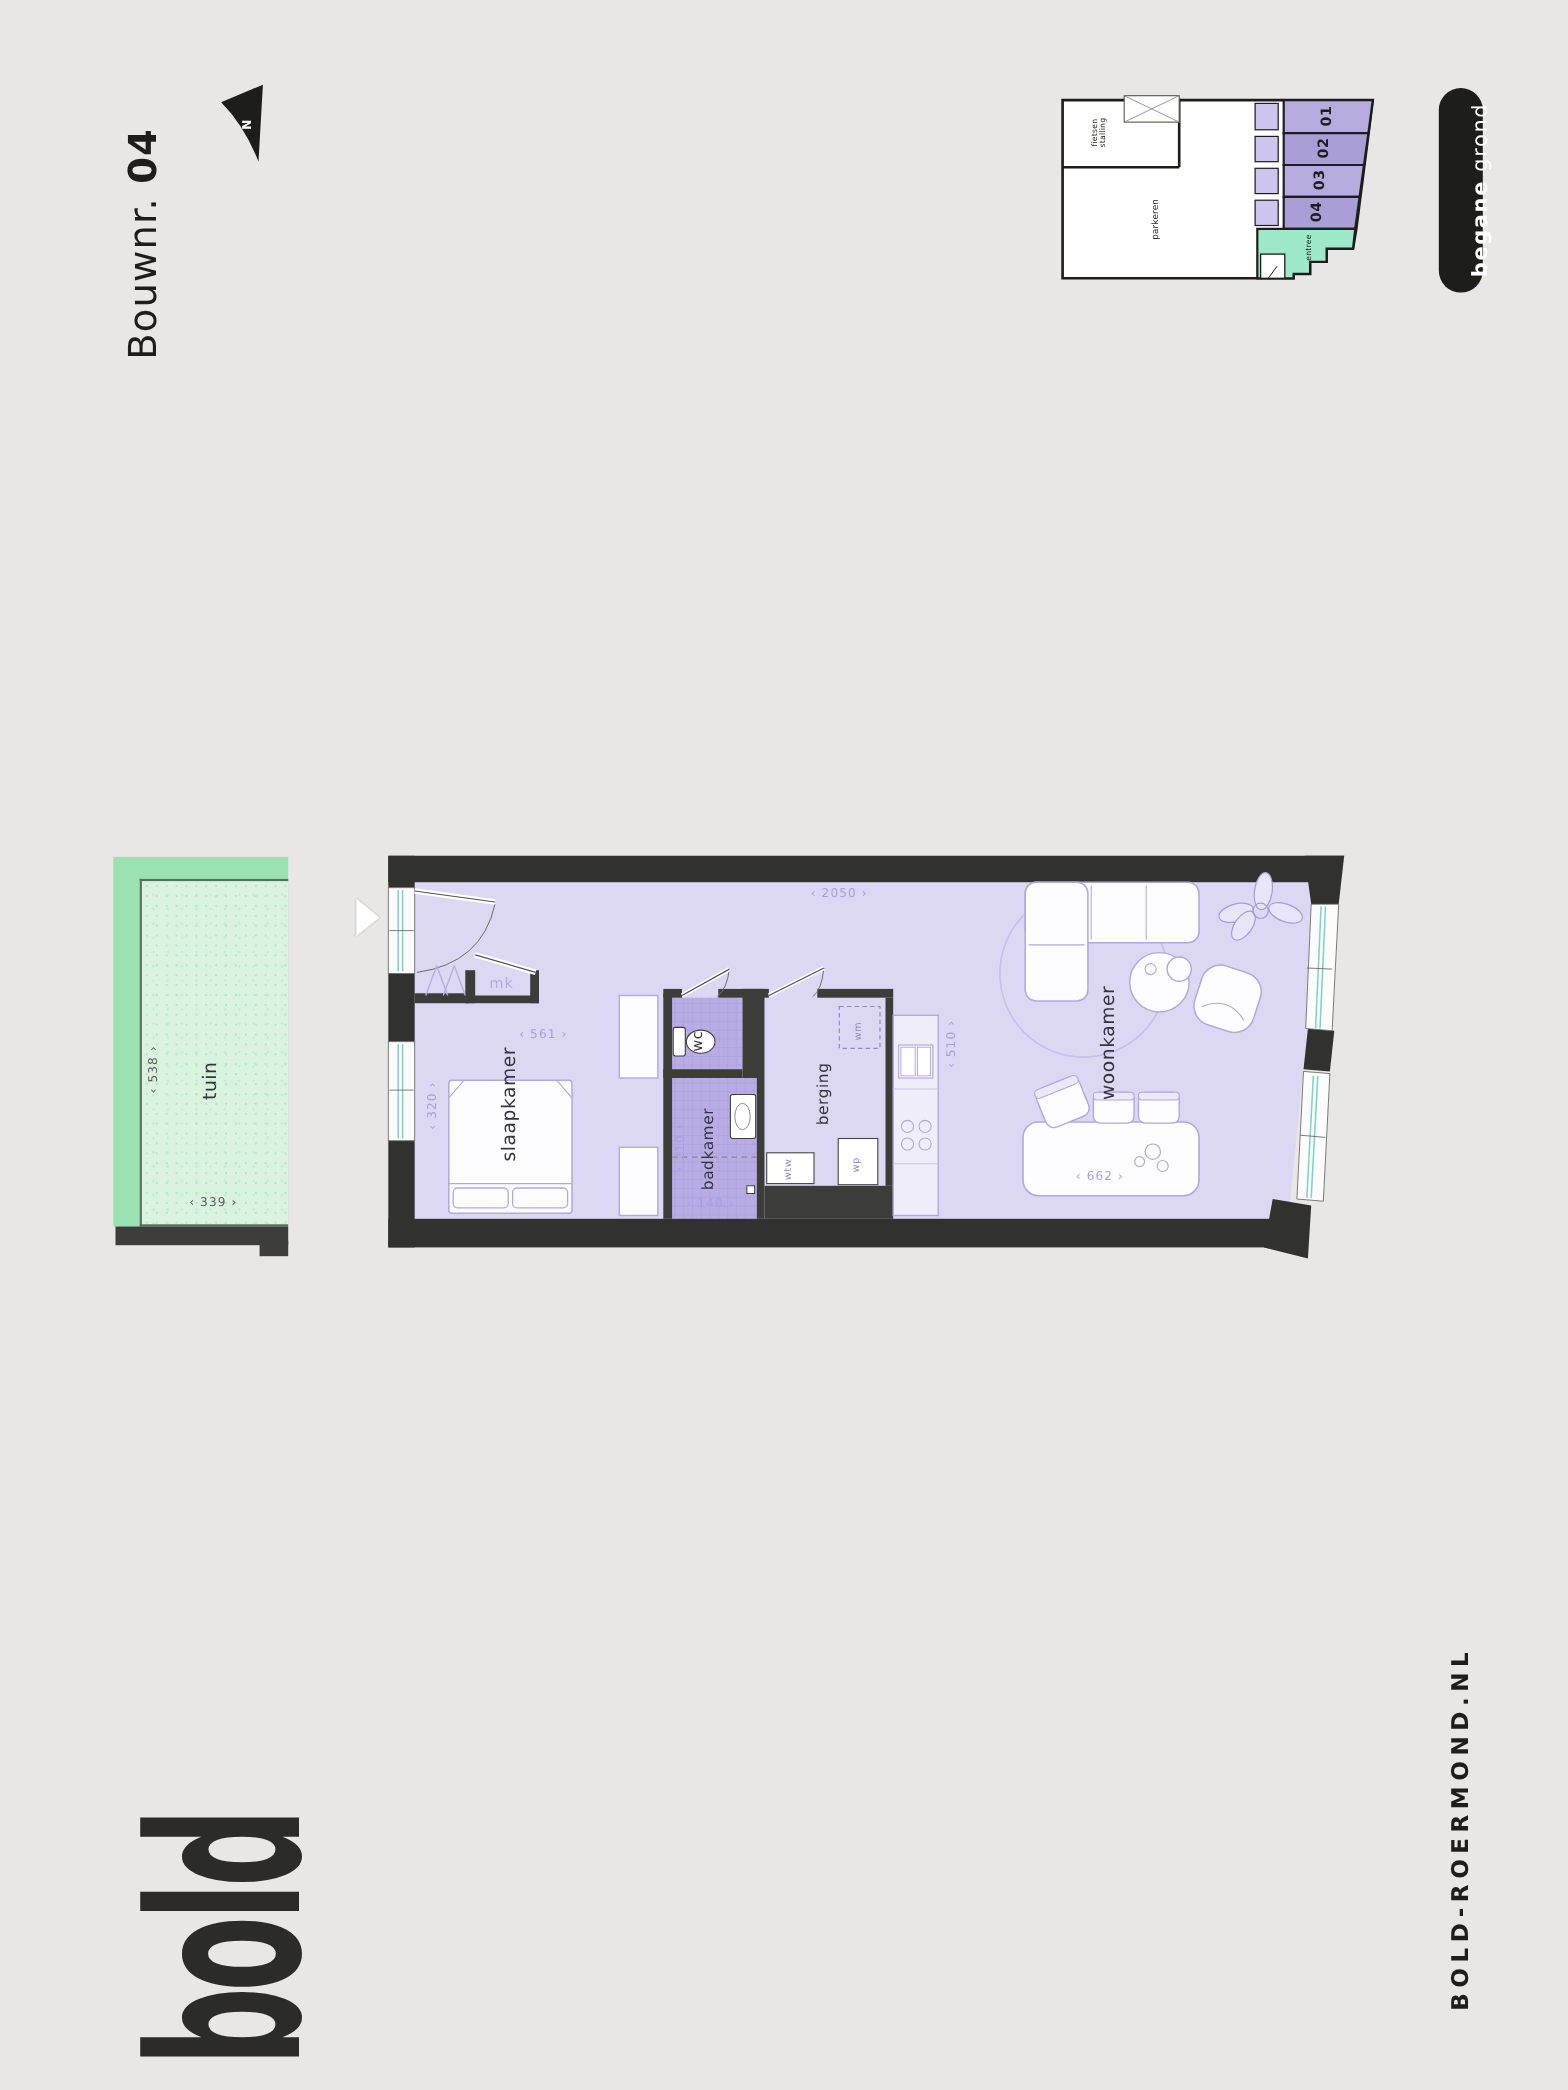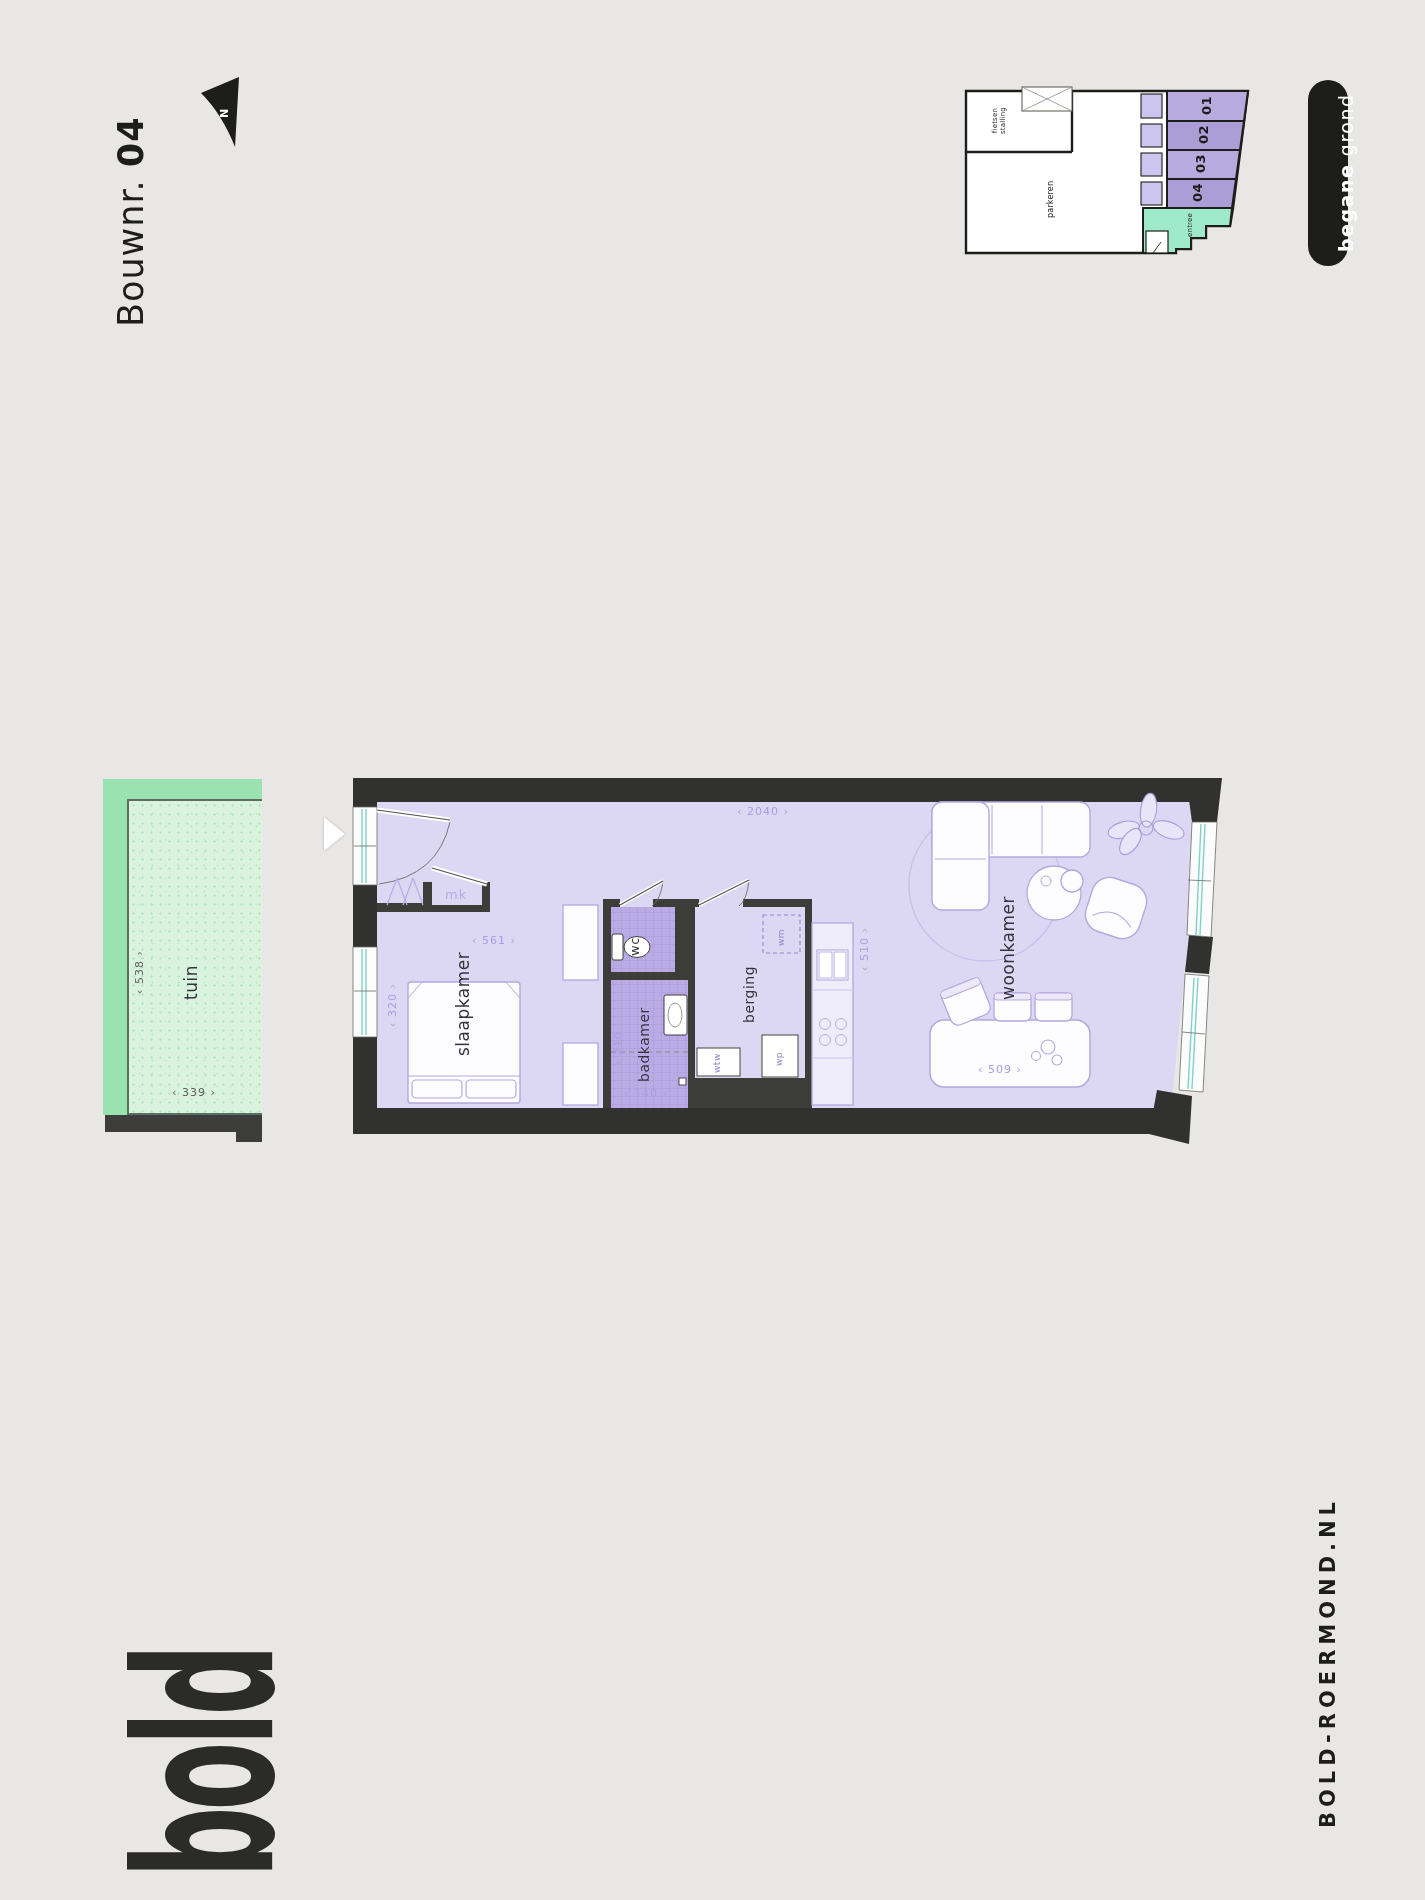--- a/index.html
+++ b/index.html
@@ -291,25 +291,25 @@
     
     <div class="rot lbl-room" style="left:112px;top:296px;">slaapkamer</div>
     <div class="rot lbl-room-sm" style="left:286px;top:196px;font-size:13px;">wc</div>
     <div class="rot lbl-room-sm" style="left:295px;top:322px;">badkamer</div>
     <div class="rot lbl-room-sm" style="left:400px;top:263px;">berging</div>
     <div class="rot lbl-room" style="left:657px;top:240px;">woonkamer</div>
     <div class="horiz lbl-mk" style="left:104px;top:127px;">mk</div>
 
     <div class="horiz lbl-dim" style="left:131px;top:174px;">‹ 561 ›</div>
     <div class="rot lbl-dim" style="left:45px;top:267px;">‹ 320 ›</div>
-    <div class="horiz lbl-dim" style="left:396px;top:45px;">‹ 2040 ›</div>
+    <div class="horiz lbl-dim" style="left:396px;top:45px;">‹ 2050 ›</div>
     <div class="rot lbl-dim" style="left:271px;top:305px;">‹ 210 ›</div>
     <div class="horiz lbl-dim" style="left:283px;top:327px;">‹ 140 ›</div>
     <div class="rot lbl-dim" style="left:517px;top:211px;">‹ 510 ›</div>
-    <div class="horiz lbl-dim" style="left:637px;top:303px;">‹ 509 ›</div>
+    <div class="horiz lbl-dim" style="left:637px;top:303px;">‹ 662 ›</div>
 
     <div class="rot lbl-mini" style="left:435px;top:186px;">wm</div>
     <div class="rot lbl-mini" style="left:371px;top:313px;">wtw</div>
     <div class="rot lbl-mini" style="left:433px;top:306px;">wp</div>
   </div>
 
   <div class="abs logo" style="left:95px;top:1878px;">bold</div>
 
   <div class="rot site-url" style="left:1316px;top:1828px;">BOLD-ROERMOND.NL</div>
 

